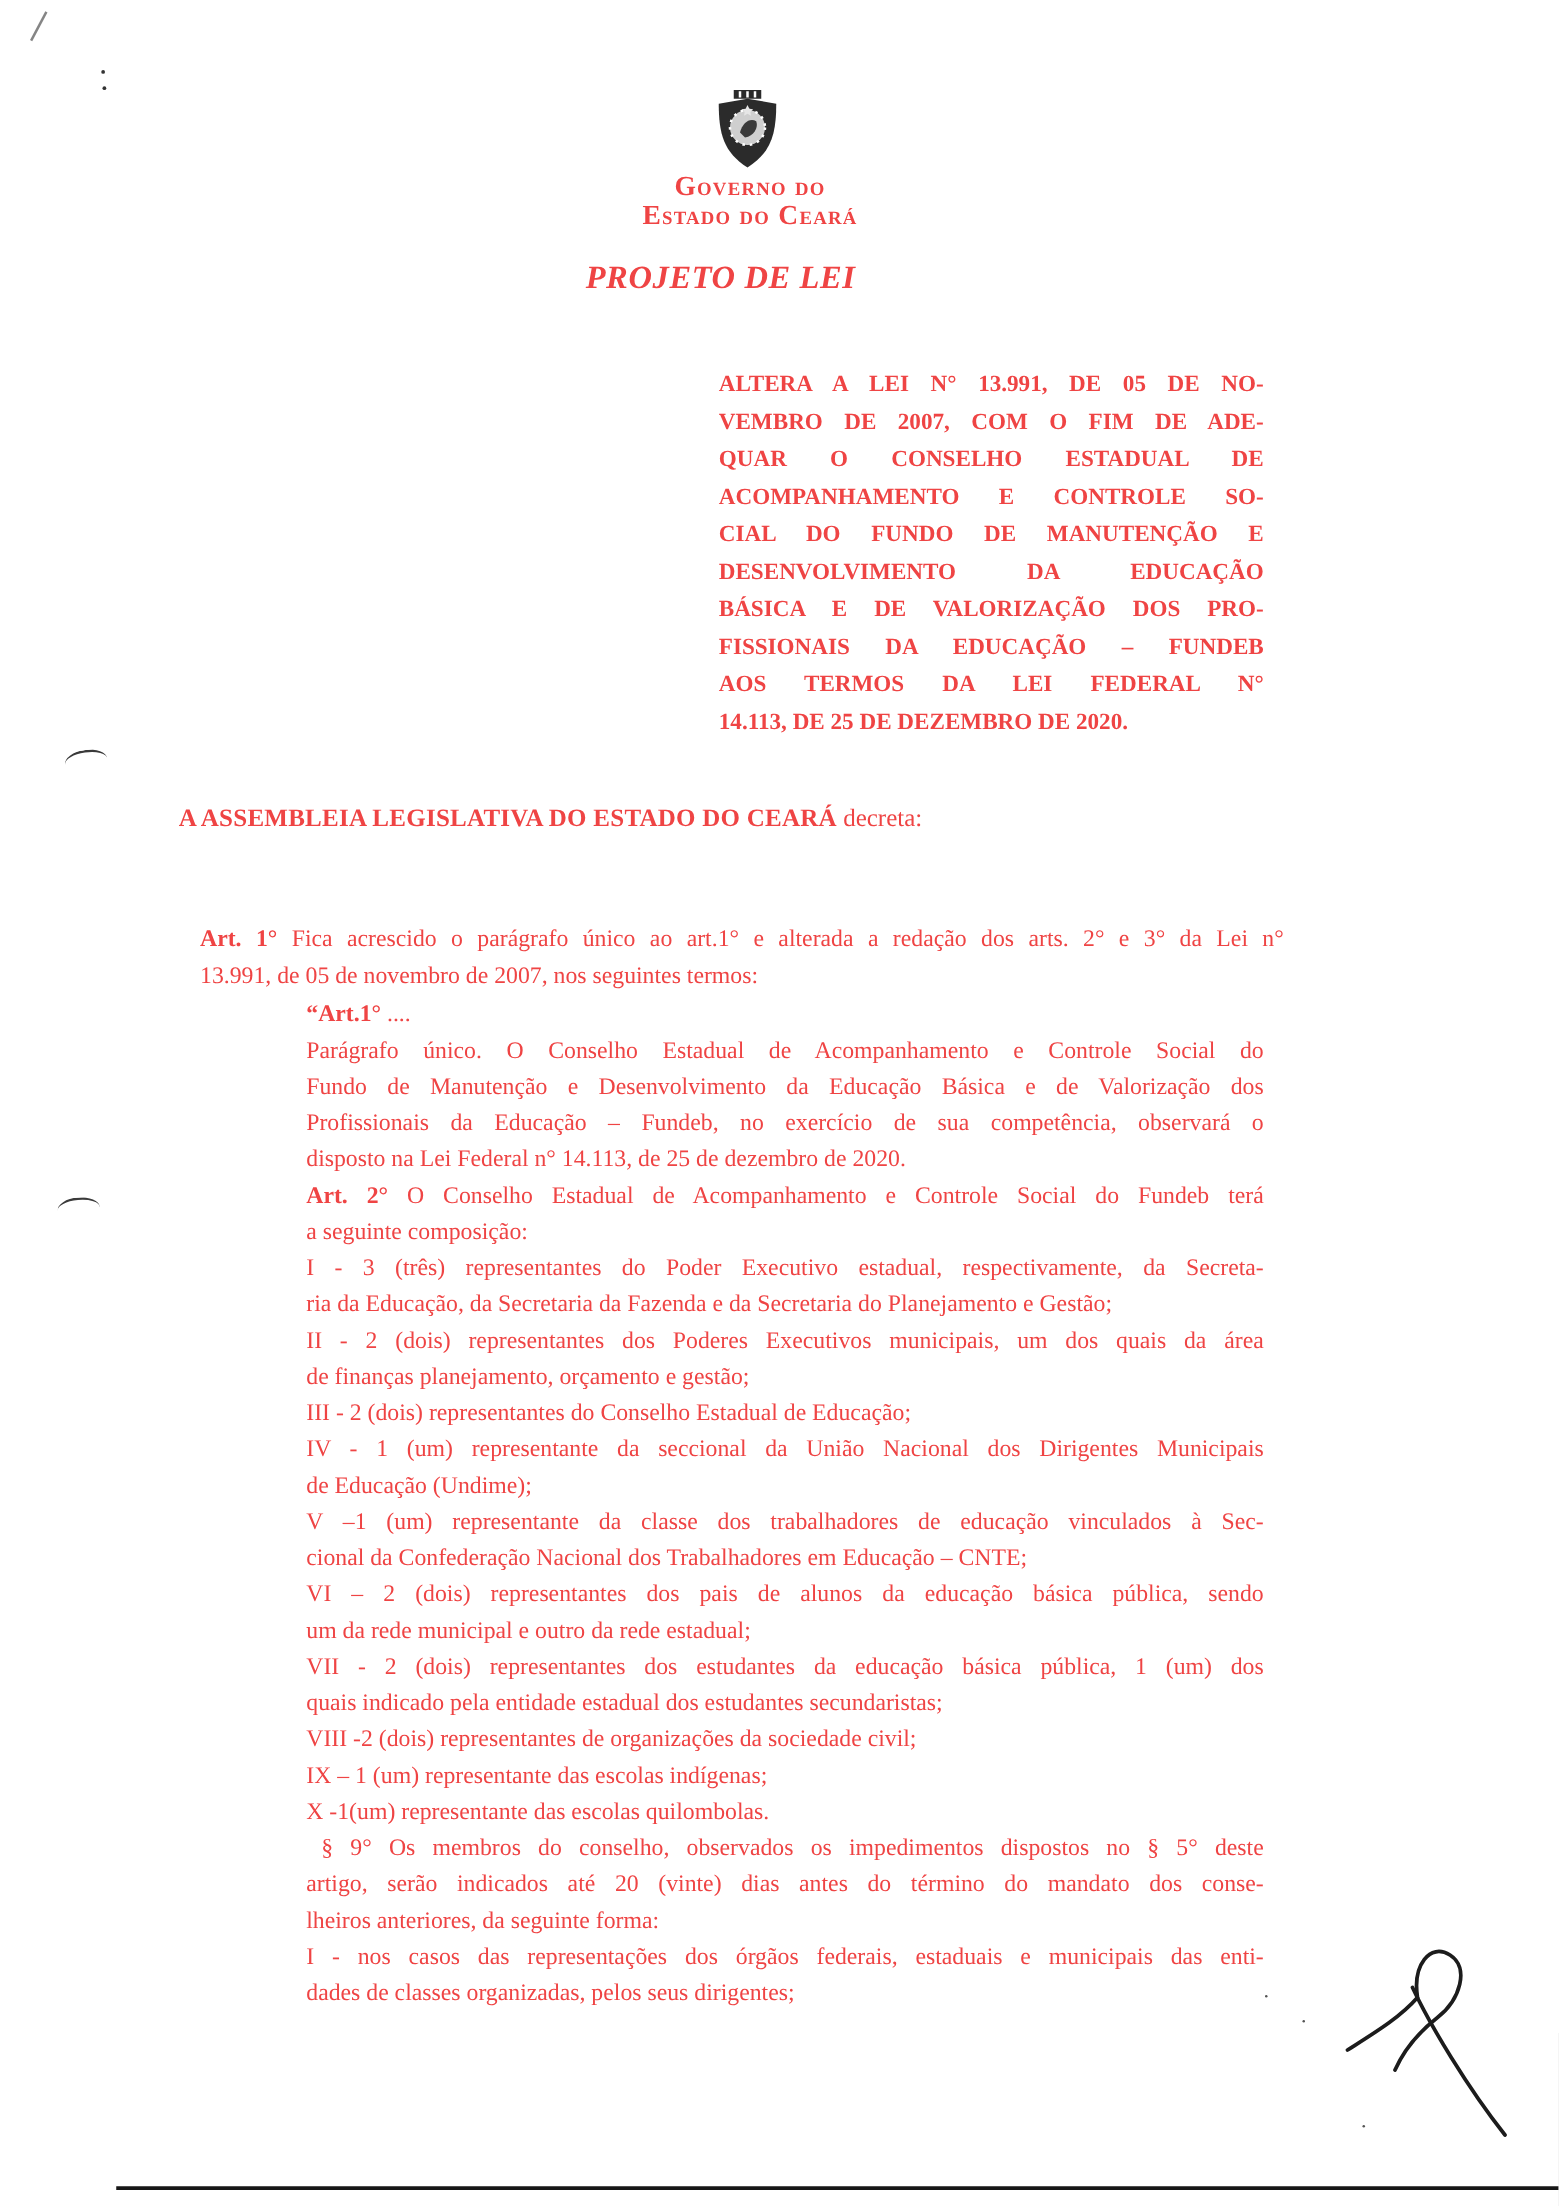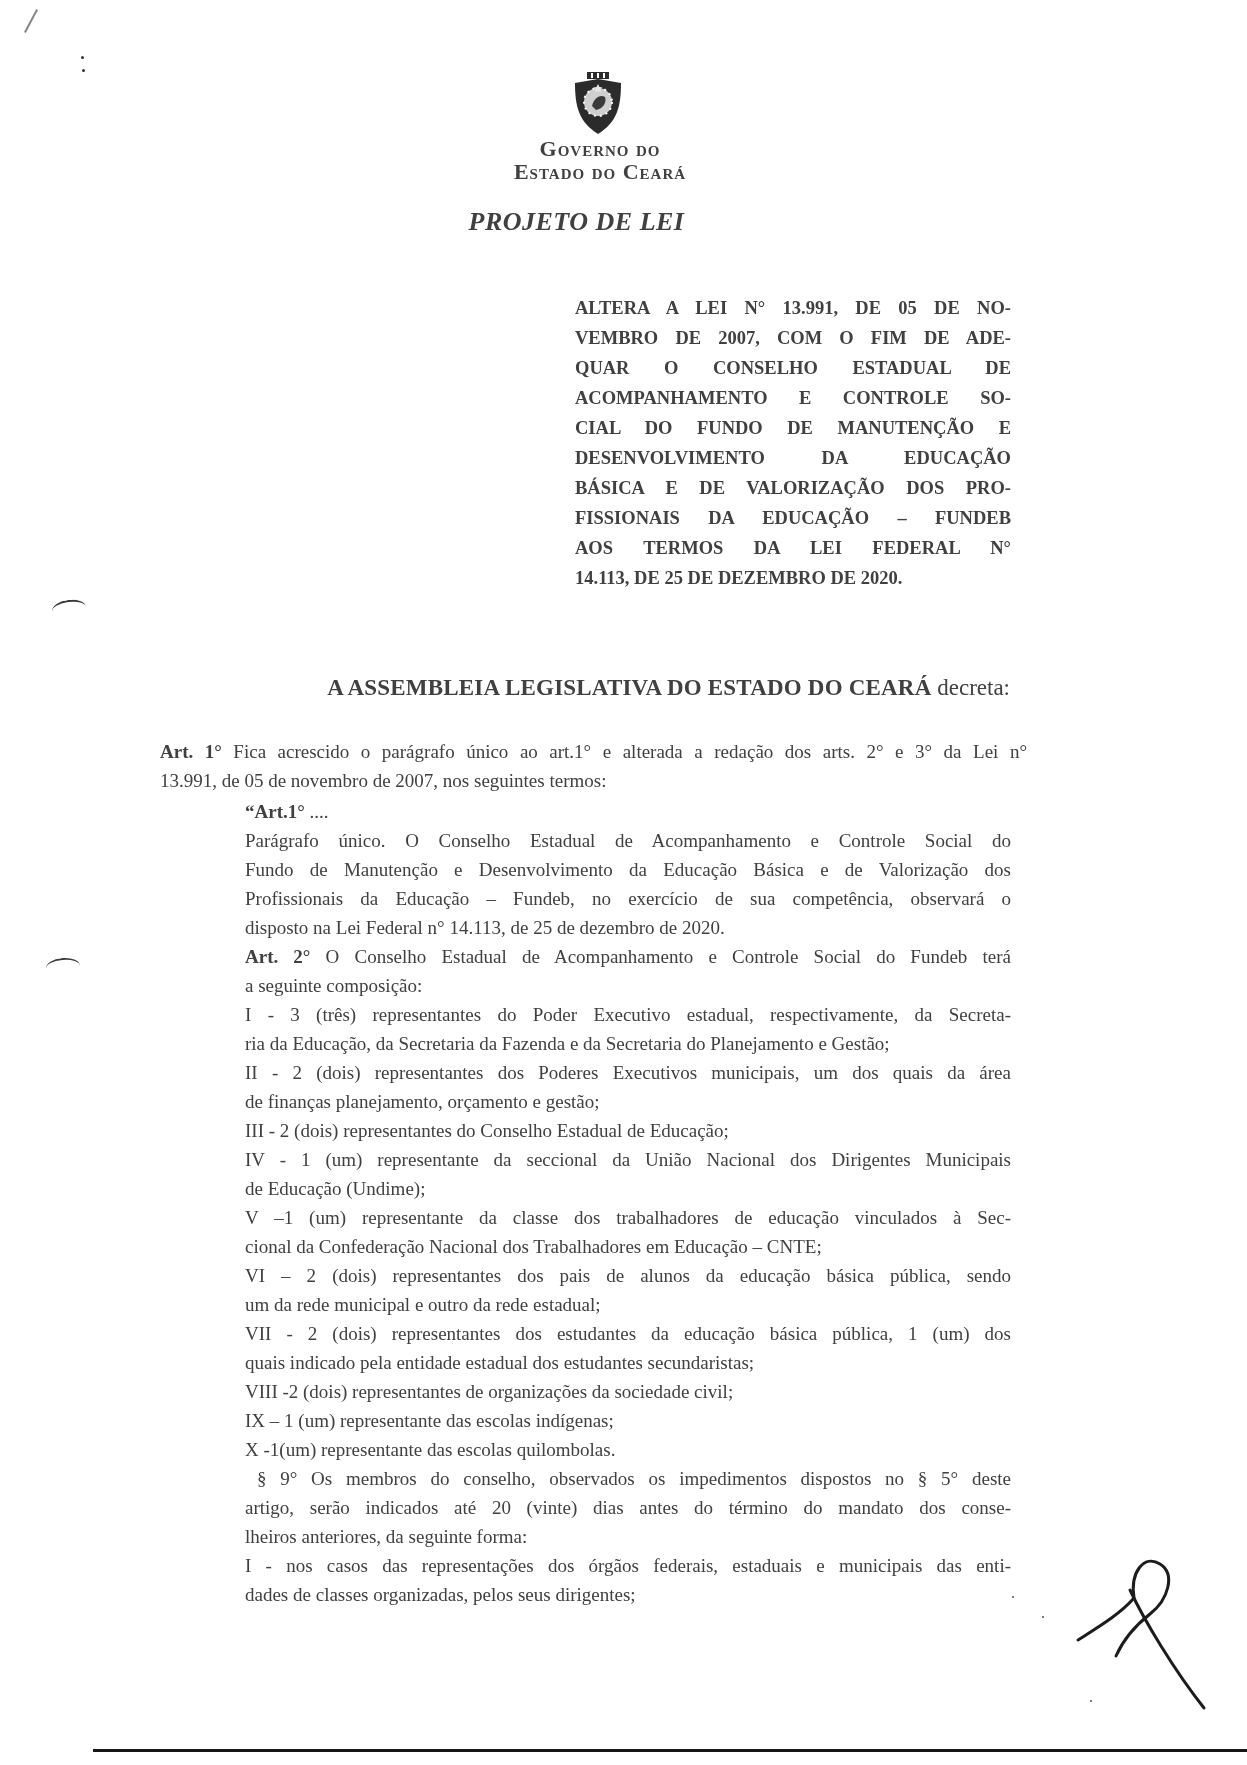--- a/index.html
+++ b/index.html
@@ -2,37 +2,37 @@
 <html><head>
 <meta charset="utf-8">
 <style>
   html,body { margin:0; padding:0; background:#e8e8e8; }
   .page {
     position:relative;
     width:1247px; height:1765px;
     margin:0 auto;
     background:#ffffff;
     font-family:"Liberation Serif", serif;
-    color:#404040;
+    color:#ef4444;
     overflow:hidden;
   }
   
   .crest { position:absolute; left:568px; top:72px; width:60px; height:64px; }
   .org { position:absolute; left:420px; width:360px; text-align:center;
          font-variant:small-caps; font-weight:600; font-size:22px; letter-spacing:1px; }
   .org1 { top:136px; }
   .org2 { top:159px; }
   .doc-title { position:absolute; left:143px; top:207px; width:867px; text-align:center;
                font-weight:bold; font-size:26px; letter-spacing:0.5px;font-style:italic; }
   
   .ementa { position:absolute; left:575px; top:293px; width:436px;
             font-weight:bold; font-size:18.5px; }
   .ementa .tline { line-height:30px; }
   
-  .preamble { position:absolute; left:143px; top:675px; width:867px; font-size:23px;text-align:right; }
+  .preamble { position:absolute; left:143px; top:644px; width:867px; font-size:20px; }
   .preamble b { letter-spacing:0.2px; }
   .art1 { position:absolute; left:160px; top:737px; width:867px; font-size:19px; }
   .quote { position:absolute; left:245px; top:797px; width:766px; font-size:19px; }
   .tline { line-height:29px; white-space:nowrap; }
   .tline.just { white-space:normal; text-align:justify; text-align-last:justify; }
   .tline.ind { padding-left:12px; }
   
   .slash-mark { position:absolute; left:30px; top:8px; width:2px; height:26px;
                 background:#666; transform:rotate(28deg); opacity:.8; }
   .dot { position:absolute; width:3px; height:3px; background:#333; border-radius:50%; }

